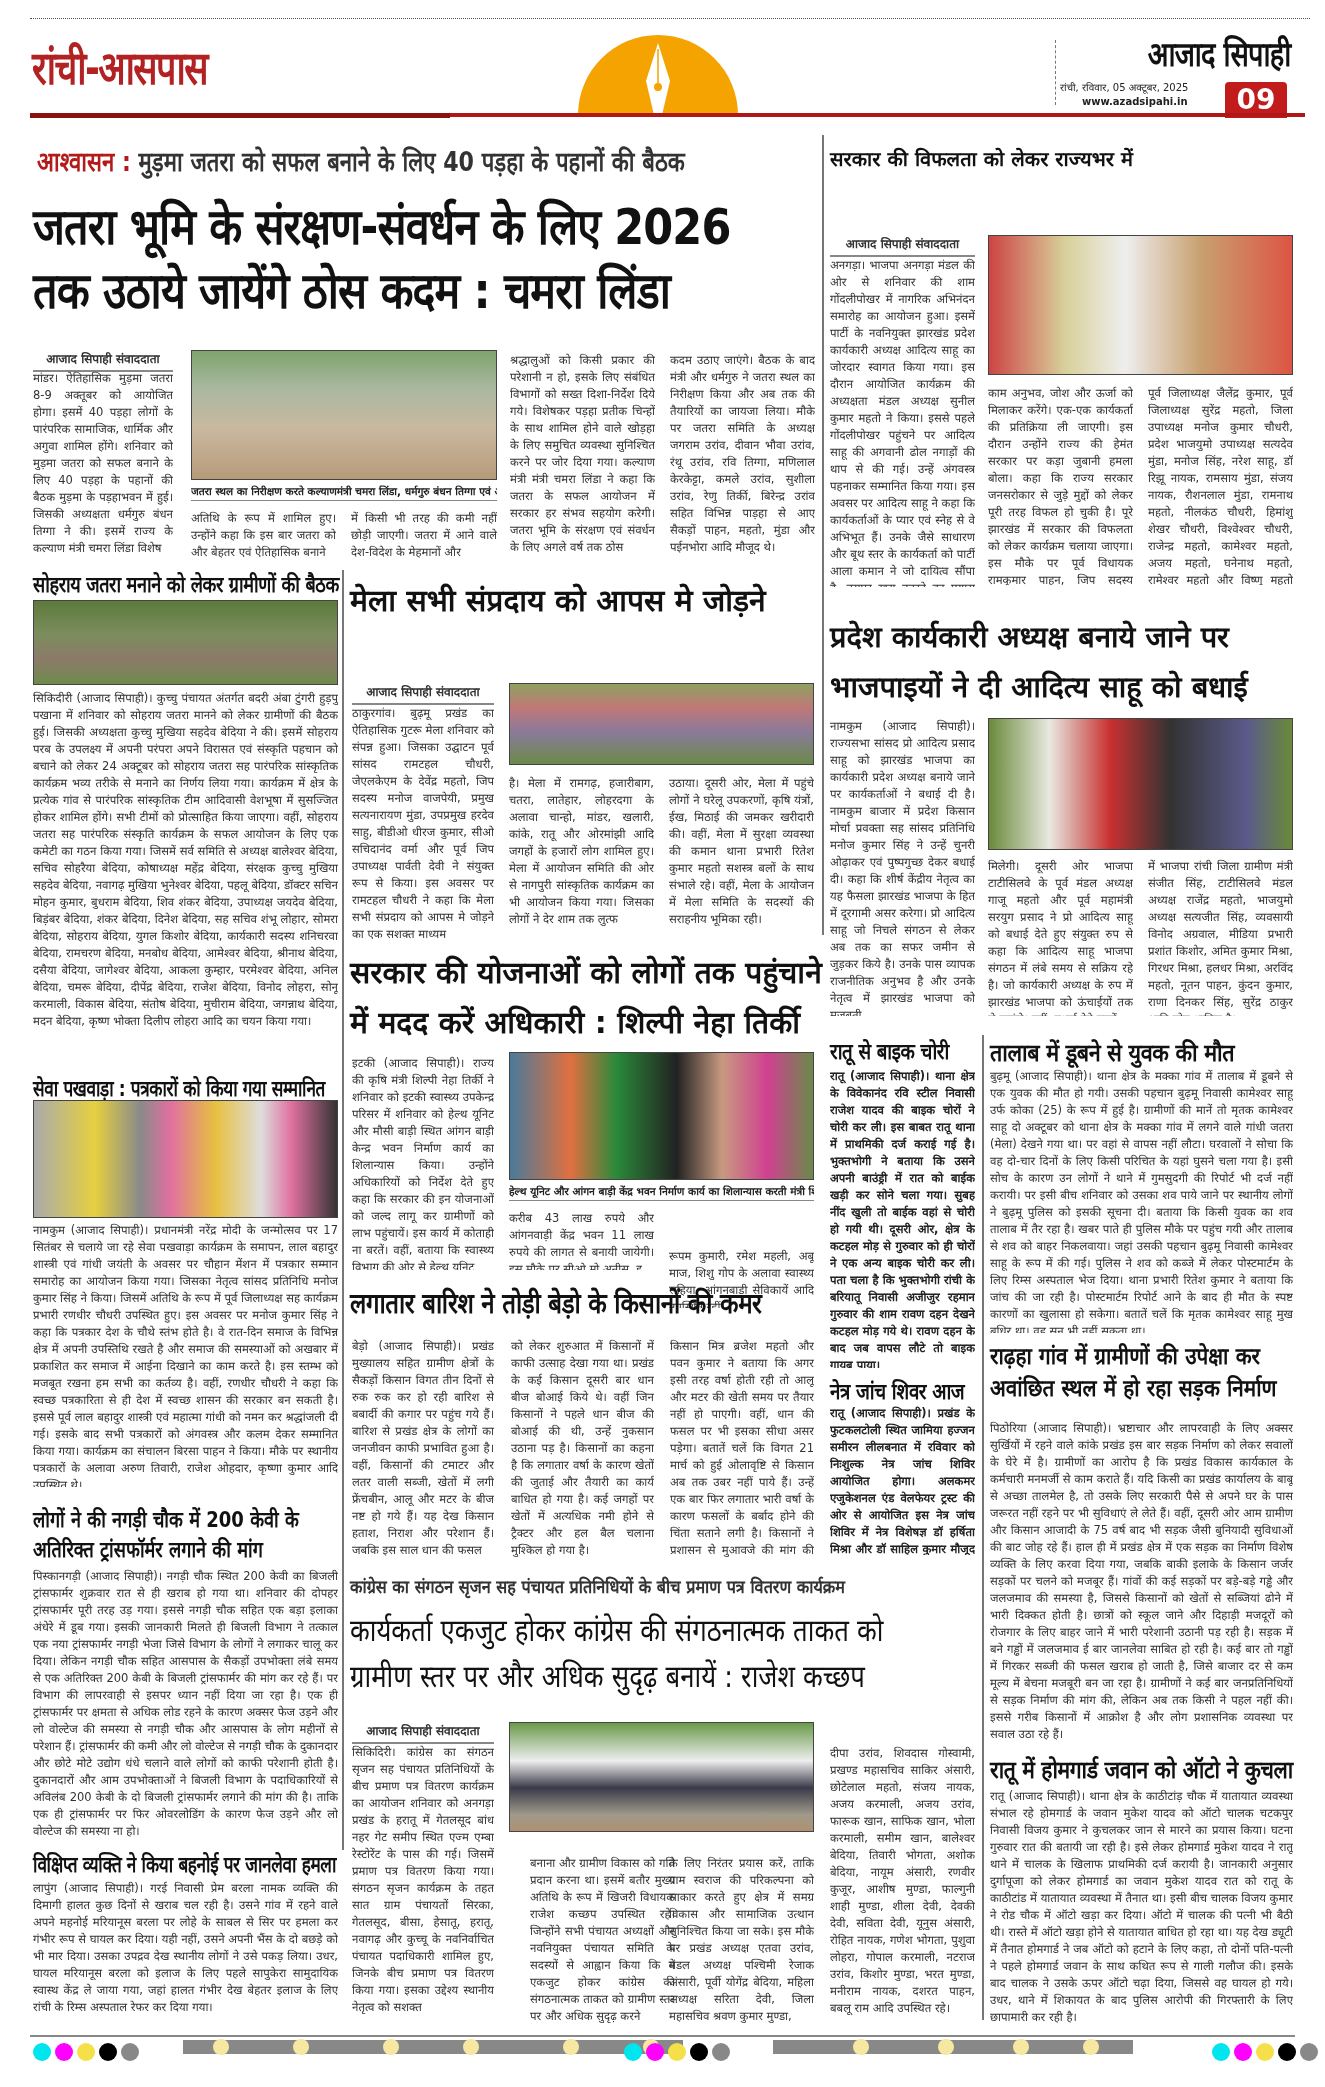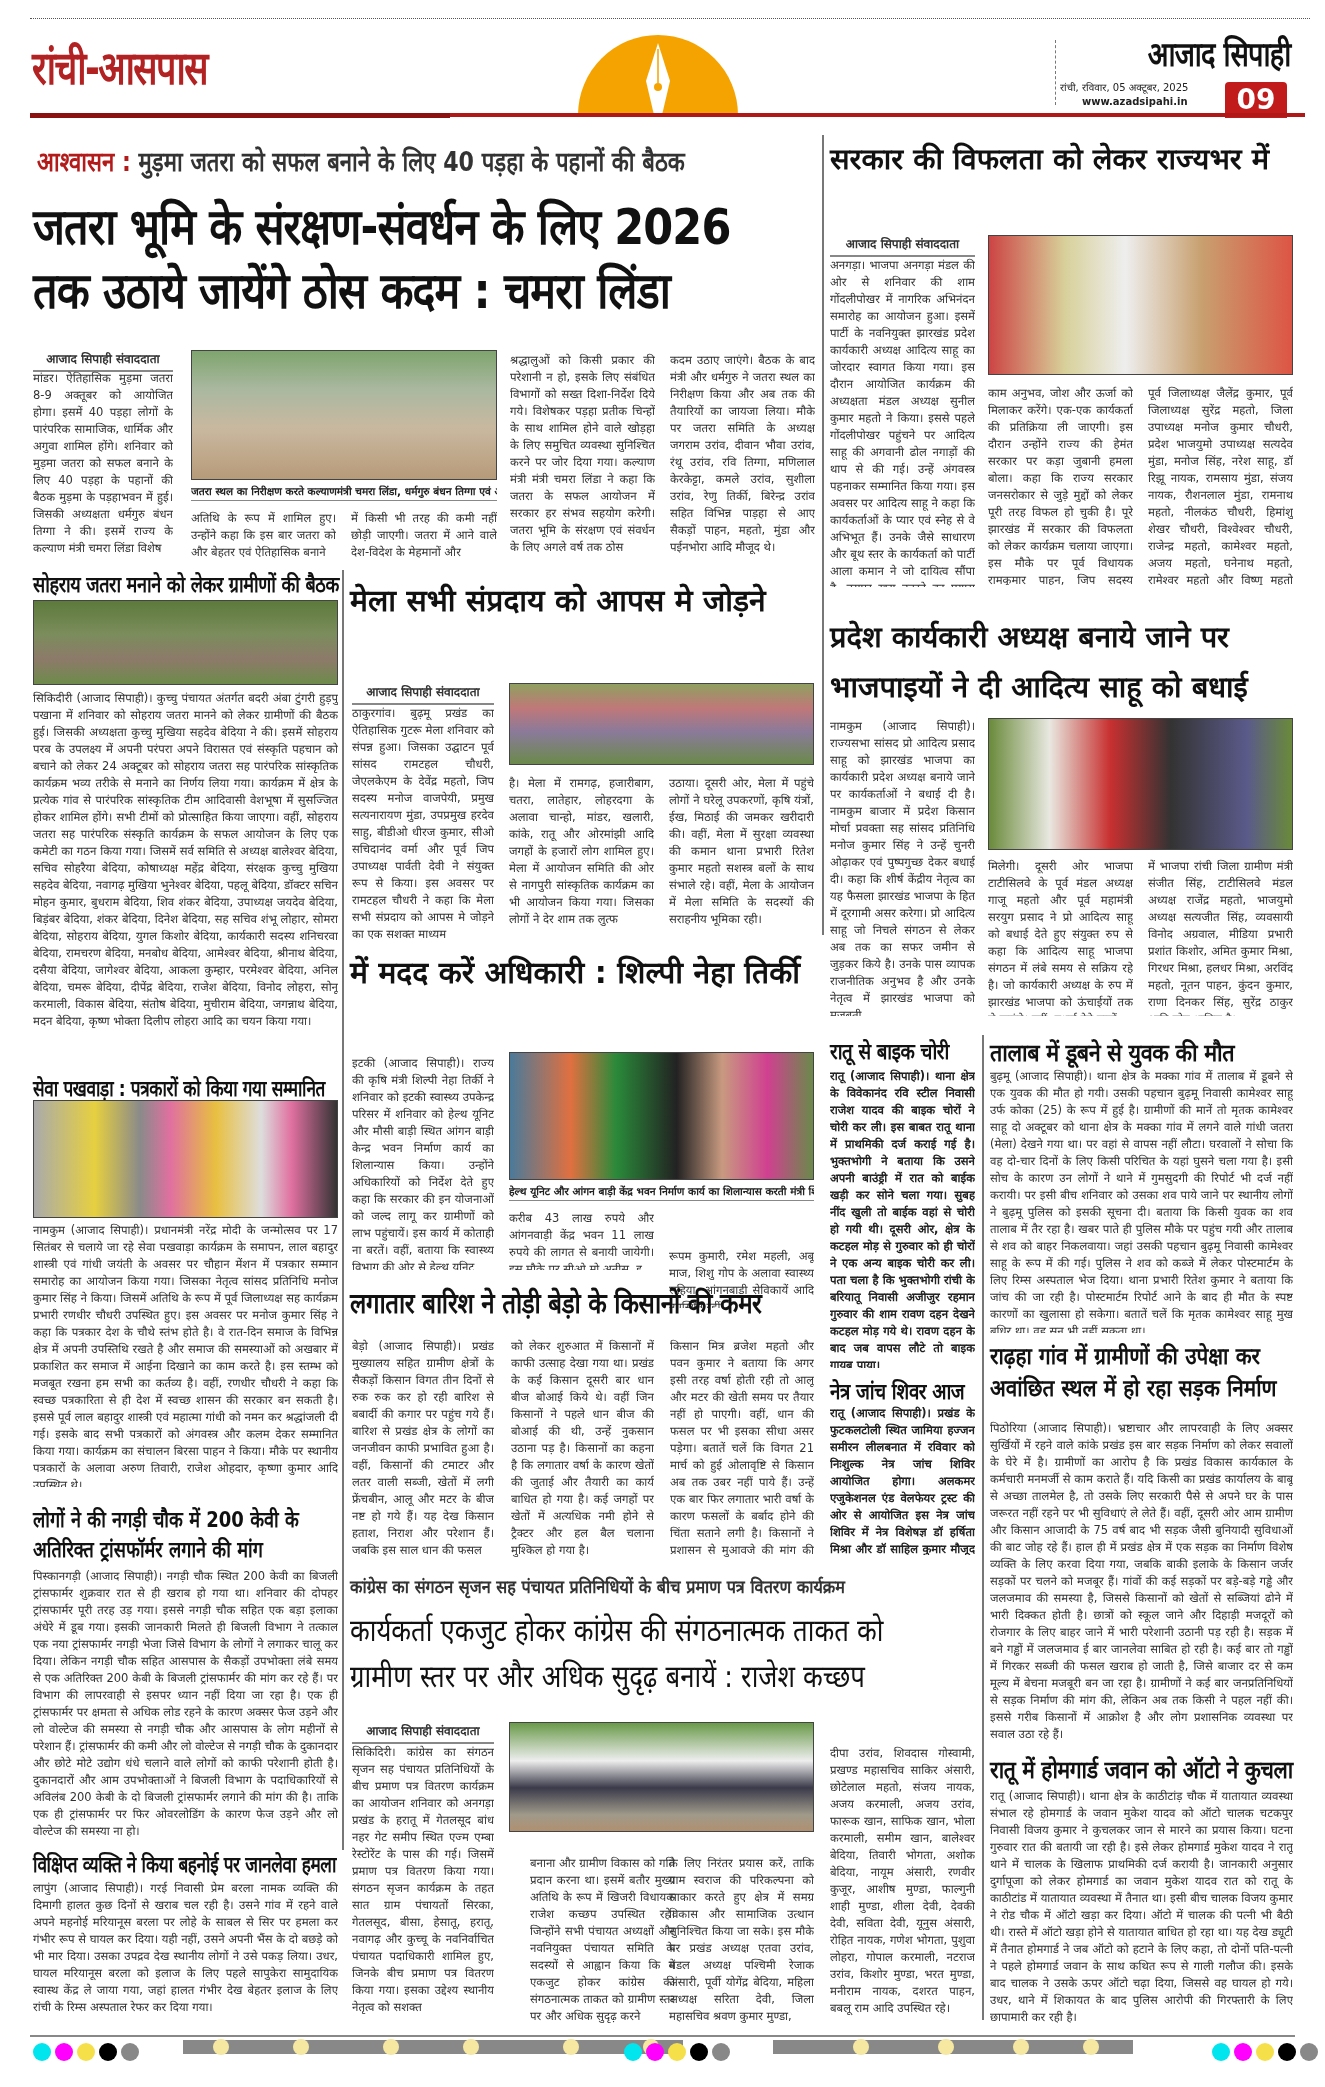--- a/index.html
+++ b/index.html
@@ -69,21 +69,21 @@
 <div class="photo" style="left:191px;top:350px;width:306px;height:130px;background:linear-gradient(180deg,#7fa56e 0%,#aab8a0 30%,#c9b8a0 60%,#b79b79 100%)"></div>
 <div class="abs caption" style="left:191px;top:484px;width:306px">जतरा स्थल का निरीक्षण करते कल्याणमंत्री चमरा लिंडा, धर्मगुरु बंधन तिग्गा एवं अन्य।</div>
 <div class="hline" style="left:191px;top:500px;width:306px;border-top-width:1px"></div>
 <div class="abs body" style="left:191px;top:510px;width:145px;height:52px;overflow:hidden">अतिथि के रूप में शामिल हुए। उन्होंने कहा कि इस बार जतरा को और बेहतर एवं ऐतिहासिक बनाने</div>
 <div class="abs body" style="left:351px;top:510px;width:146px;height:52px;overflow:hidden">में किसी भी तरह की कमी नहीं छोड़ी जाएगी। जतरा में आने वाले देश-विदेश के मेहमानों और</div>
 <div class="abs body" style="left:510px;top:352px;width:145px;height:212px;overflow:hidden">श्रद्धालुओं को किसी प्रकार की परेशानी न हो, इसके लिए संबंधित विभागों को सख्त दिशा-निर्देश दिये गये। विशेषकर पड़हा प्रतीक चिन्हों के साथ शामिल होने वाले खोड़हा के लिए समुचित व्यवस्था सुनिश्चित करने पर जोर दिया गया। कल्याण मंत्री मंत्री चमरा लिंडा ने कहा कि जतरा के सफल आयोजन में सरकार हर संभव सहयोग करेगी। जतरा भूमि के संरक्षण एवं संवर्धन के लिए अगले वर्ष तक ठोस</div>
 <div class="abs body" style="left:670px;top:352px;width:145px;height:212px;overflow:hidden">कदम उठाए जाएंगे। बैठक के बाद मंत्री और धर्मगुरु ने जतरा स्थल का निरीक्षण किया और अब तक की तैयारियों का जायजा लिया। मौके पर जतरा समिति के अध्यक्ष जगराम उरांव, दीवान भौवा उरांव, रंथू उरांव, रवि तिग्गा, मणिलाल केरकेट्टा, कमले उरांव, सुशीला उरांव, रेणु तिर्की, बिरेन्द्र उरांव सहित विभिन्न पाड़हा से आए सैकड़ों पाहन, महतो, मुंडा और पईनभोरा आदि मौजूद थे।</div>
 
 <div class="vline" style="left:822px;top:135px;height:800px"></div>
 
-<div class="abs hl" style="left:830px;top:135px;font-size:29px;line-height:48px;white-space:nowrap">
+<div class="abs hl" style="left:830px;top:135px;font-size:20px;line-height:48px;white-space:nowrap">
   <div>सरकार की विफलता को लेकर राज्यभर में</div>
 </div>
 <div class="abs byline" style="left:830px;top:235px;width:145px">आजाद सिपाही संवाददाता</div>
 <div class="abs body" style="left:830px;top:257px;width:145px;height:330px;overflow:hidden">अनगड़ा। भाजपा अनगड़ा मंडल की ओर से शनिवार की शाम गोंदलीपोखर में नागरिक अभिनंदन समारोह का आयोजन हुआ। इसमें पार्टी के नवनियुक्त झारखंड प्रदेश कार्यकारी अध्यक्ष आदित्य साहू का जोरदार स्वागत किया गया। इस दौरान आयोजित कार्यक्रम की अध्यक्षता मंडल अध्यक्ष सुनील कुमार महतो ने किया। इससे पहले गोंदलीपोखर पहुंचने पर आदित्य साहू की अगवानी ढोल नगाड़ों की थाप से की गई। उन्हें अंगवस्त्र पहनाकर सम्मानित किया गया। इस अवसर पर आदित्य साहू ने कहा कि कार्यकर्ताओं के प्यार एवं स्नेह से वे अभिभूत हैं। उनके जैसे साधारण और बूथ स्तर के कार्यकर्ता को पार्टी आला कमान ने जो दायित्व सौंपा है, उसपर खरा उतरने का प्रयास करेंगे। पार्टी का</div>
 <div class="photo" style="left:988px;top:235px;width:305px;height:140px;background:linear-gradient(90deg,#c44 0%,#d8d09a 25%,#eee 45%,#c8a070 70%,#d54 100%)"></div>
 <div class="abs body" style="left:988px;top:385px;width:145px;height:200px;overflow:hidden">काम अनुभव, जोश और ऊर्जा को मिलाकर करेंगे। एक-एक कार्यकर्ता की प्रतिक्रिया ली जाएगी। इस दौरान उन्होंने राज्य की हेमंत सरकार पर कड़ा जुबानी हमला बोला। कहा कि राज्य सरकार जनसरोकार से जुड़े मुद्दों को लेकर पूरी तरह विफल हो चुकी है। पूरे झारखंड में सरकार की विफलता को लेकर कार्यक्रम चलाया जाएगा। इस मौके पर पूर्व विधायक रामकुमार पाहन, जिप सदस्य अनुराधा मुंडा, भाजपा के</div>
 <div class="abs body" style="left:1148px;top:385px;width:145px;height:200px;overflow:hidden">पूर्व जिलाध्यक्ष जैलेंद्र कुमार, पूर्व जिलाध्यक्ष सुरेंद्र महतो, जिला उपाध्यक्ष मनोज कुमार चौधरी, प्रदेश भाजयुमो उपाध्यक्ष सत्यदेव मुंडा, मनोज सिंह, नरेश साहू, डॉ रिझू नायक, रामसाय मुंडा, संजय नायक, रौशनलाल मुंडा, रामनाथ महतो, नीलकंठ चौधरी, हिमांशु शेखर चौधरी, विश्वेश्वर चौधरी, राजेन्द्र महतो, कामेश्वर महतो, अजय महतो, घनेनाथ महतो, रामेश्वर महतो और विष्णु महतो आदि उपस्थित थे।</div>
 
 <div class="abs sub-hl" style="left:33px;top:568px;transform:scaleX(.82)">सोहराय जतरा मनाने को लेकर ग्रामीणों की बैठक</div>
 <div class="photo" style="left:33px;top:600px;width:305px;height:85px;background:linear-gradient(180deg,#5d7a3c 0%,#7b8d5c 40%,#8d7a6a 70%,#6d8b4a 100%)"></div>
@@ -103,20 +103,21 @@
 <div class="abs hl" style="left:830px;top:612px;font-size:29px;line-height:50px;white-space:nowrap">
   <div>प्रदेश कार्यकारी अध्यक्ष बनाये जाने पर</div>
   <div>भाजपाइयों ने दी आदित्य साहू को बधाई</div>
 </div>
 <div class="abs body" style="left:830px;top:718px;width:145px;height:298px;overflow:hidden">नामकुम (आजाद सिपाही)। राज्यसभा सांसद प्रो आदित्य प्रसाद साहू को झारखंड भाजपा का कार्यकारी प्रदेश अध्यक्ष बनाये जाने पर कार्यकर्ताओं ने बधाई दी है। नामकुम बाजार में प्रदेश किसान मोर्चा प्रवक्ता सह सांसद प्रतिनिधि मनोज कुमार सिंह ने उन्हें चुनरी ओढ़ाकर एवं पुष्पगुच्छ देकर बधाई दी। कहा कि शीर्ष केंद्रीय नेतृत्व का यह फैसला झारखंड भाजपा के हित में दूरगामी असर करेगा। प्रो आदित्य साहू जो निचले संगठन से लेकर अब तक का सफर जमीन से जुड़कर किये है। उनके पास व्यापक राजनीतिक अनुभव है और उनके नेतृत्व में झारखंड भाजपा को मजबूती</div>
 <div class="photo" style="left:988px;top:718px;width:305px;height:132px;background:linear-gradient(90deg,#6a8a3a 0%,#e8e8e0 20%,#c83030 40%,#333 60%,#5a5a8a 85%,#6a8a3a 100%)"></div>
 <div class="abs body" style="left:988px;top:858px;width:145px;height:158px;overflow:hidden">मिलेगी। दूसरी ओर भाजपा टाटीसिलवे के पूर्व मंडल अध्यक्ष गाजू महतो और पूर्व महामंत्री सरयुग प्रसाद ने प्रो आदित्य साहू को बधाई देते हुए संयुक्त रुप से कहा कि आदित्य साहू भाजपा संगठन में लंबे समय से सक्रिय रहे है। जो कार्यकारी अध्यक्ष के रुप में झारखंड भाजपा को ऊंचाईयों तक ले जाएंगे। वहीं, बधाई देने वालों</div>
 <div class="abs body" style="left:1148px;top:858px;width:145px;height:158px;overflow:hidden">में भाजपा रांची जिला ग्रामीण मंत्री संजीत सिंह, टाटीसिलवे मंडल अध्यक्ष राजेंद्र महतो, भाजयुमो अध्यक्ष सत्यजीत सिंह, व्यवसायी विनोद अग्रवाल, मीडिया प्रभारी प्रशांत किशोर, अमित कुमार मिश्रा, गिरधर मिश्रा, हलधर मिश्रा, अरविंद महतो, नूतन पाहन, कुंदन कुमार, राणा दिनकर सिंह, सुरेंद्र ठाकुर आदि लोग शामिल है।</div>
 
 <div class="abs hl" style="left:350px;top:948px;font-size:30px;line-height:50px;white-space:nowrap">
+  <div>सरकार की योजनाओं को लोगों तक पहुंचाने</div>
   <div>में मदद करें अधिकारी : शिल्पी नेहा तिर्की</div>
 </div>
 <div class="abs body" style="left:352px;top:1055px;width:142px;height:215px;overflow:hidden">इटकी (आजाद सिपाही)। राज्य की कृषि मंत्री शिल्पी नेहा तिर्की ने शनिवार को इटकी स्वास्थ्य उपकेन्द्र परिसर में शनिवार को हेल्थ यूनिट और मौसी बाड़ी स्थित आंगन बाड़ी केन्द्र भवन निर्माण कार्य का शिलान्यास किया। उन्होंने अधिकारियों को निर्देश देते हुए कहा कि सरकार की इन योजनाओं को जल्द लागू कर ग्रामीणों को लाभ पहुंचायें। इस कार्य में कोताही ना बरतें। वहीं, बताया कि स्वास्थ्य विभाग की ओर से हेल्थ यूनिट</div>
 <div class="photo" style="left:509px;top:1052px;width:305px;height:128px;background:linear-gradient(90deg,#4a7a9a 0%,#e07040 20%,#2a8a3a 35%,#222 55%,#c89a80 70%,#d04090 85%,#6a8a4a 100%)"></div>
 <div class="abs caption" style="left:509px;top:1184px;width:305px">हेल्थ यूनिट और आंगन बाड़ी केंद्र भवन निर्माण कार्य का शिलान्यास करती मंत्री शिल्पी।</div>
 <div class="hline" style="left:509px;top:1200px;width:305px;border-top-width:1px"></div>
 <div class="abs body" style="left:509px;top:1210px;width:145px;height:60px;overflow:hidden">करीब 43 लाख रुपये और आंगनवाड़ी केंद्र भवन 11 लाख रुपये की लागत से बनायी जायेगी। इस मौके पर सीओ मो अनीस, इ</div>
 <div class="abs body" style="left:669px;top:1248px;width:145px;height:60px;overflow:hidden">रूपम कुमारी, रमेश महली, अबू माज, शिशु गोप के अलावा स्वास्थ्य सहिया, आंगनबाड़ी सेविकायें आदि उपस्थित रहीं।</div>
 
 <div class="abs sub-hl" style="left:33px;top:1072px;transform:scaleX(.78)">सेवा पखवाड़ा : पत्रकारों को किया गया सम्मानित</div>

